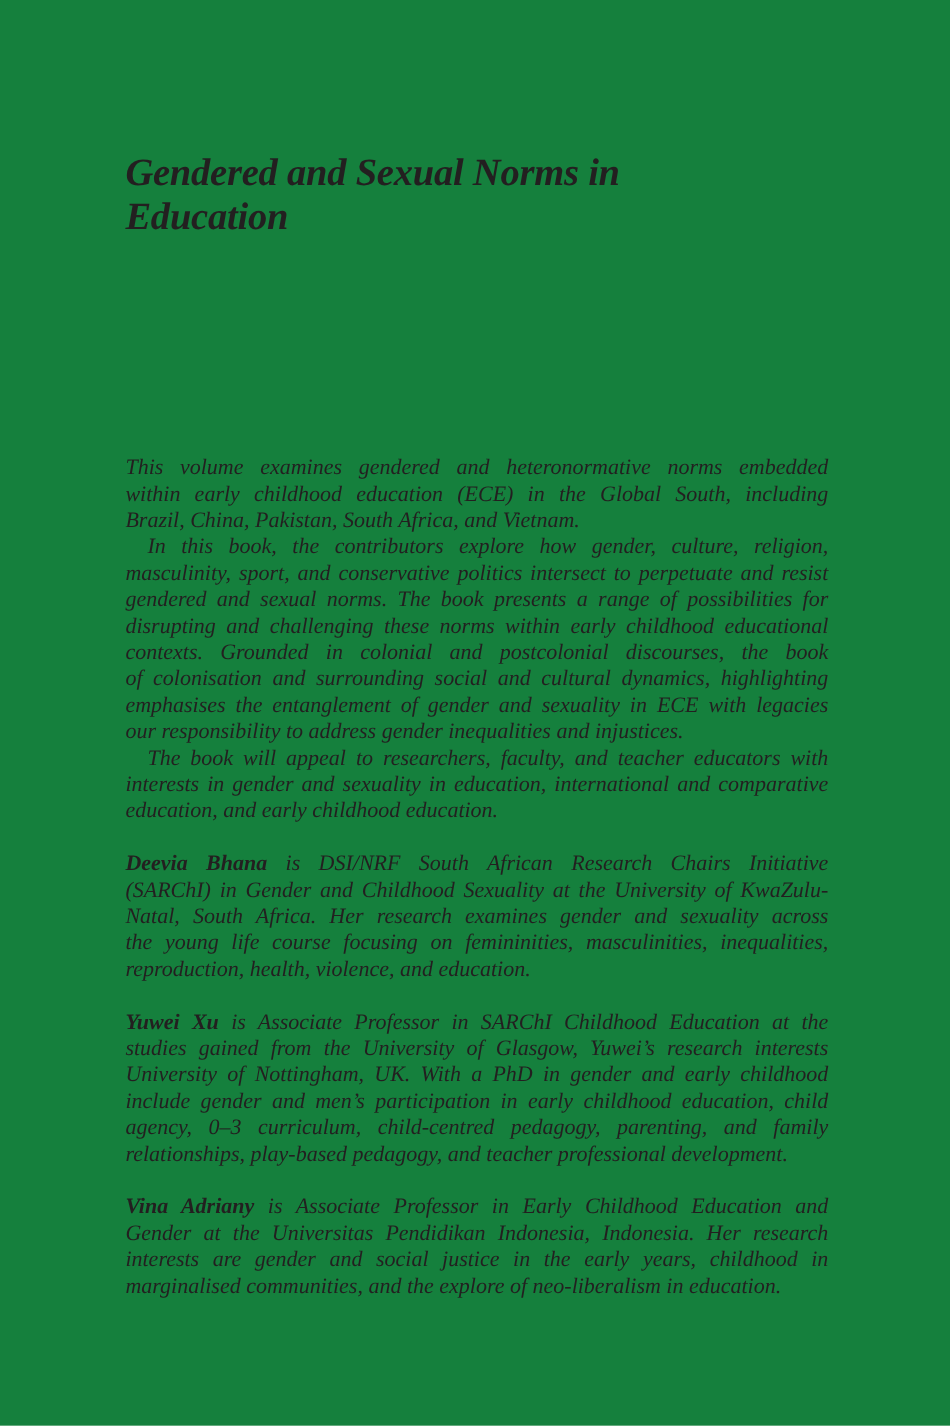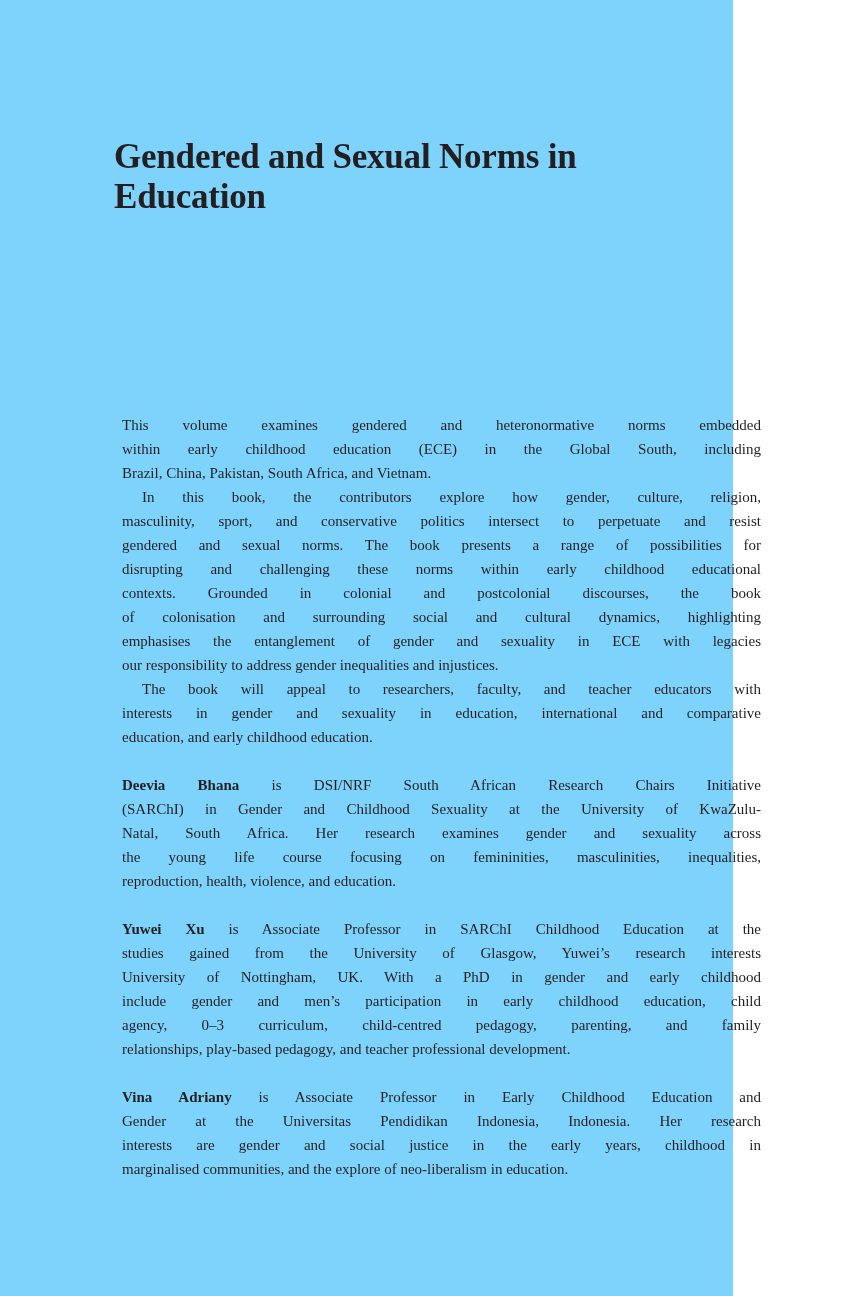--- a/index.html
+++ b/index.html
@@ -11,45 +11,45 @@
       width: 864px;
       height: 1296px;
       position: relative;
       overflow: hidden;
       color: #231f20;
       font-family: "Liberation Serif", "DejaVu Serif", serif;
     }
     .page {
       position: absolute;
       left: 0; top: 0;
-      width: 733px; height: 1296px;
-      background: #7dd3fc;
+      width: 864px; height: 1296px;
+      background: #15803d;
+      font-style: italic;
     }
     .title {
       position: absolute;
       left: 114px;
       top: 137px;
       width: 560px;
       margin: 0;
       font-family: "Liberation Serif", "DejaVu Serif", serif;
       font-weight: bold;
       font-size: 35px;
       line-height: 40px;
       letter-spacing: -0.2px;
       color: #231f20;
     }
     .title span { display: block; white-space: nowrap; }
     .body-text {
       position: absolute;
       left: 114px;
       width: 639px;
-      font-size: 15px;
+      font-size: 20px;
       line-height: 24px;
       color: #231f20;
-      margin-left: 8px;
     }
     .para {
       margin: 0;
       text-align: justify;
       text-align-last: left;
       hyphens: manual;
     }
     .line {
       display: block;
       text-align: justify;

